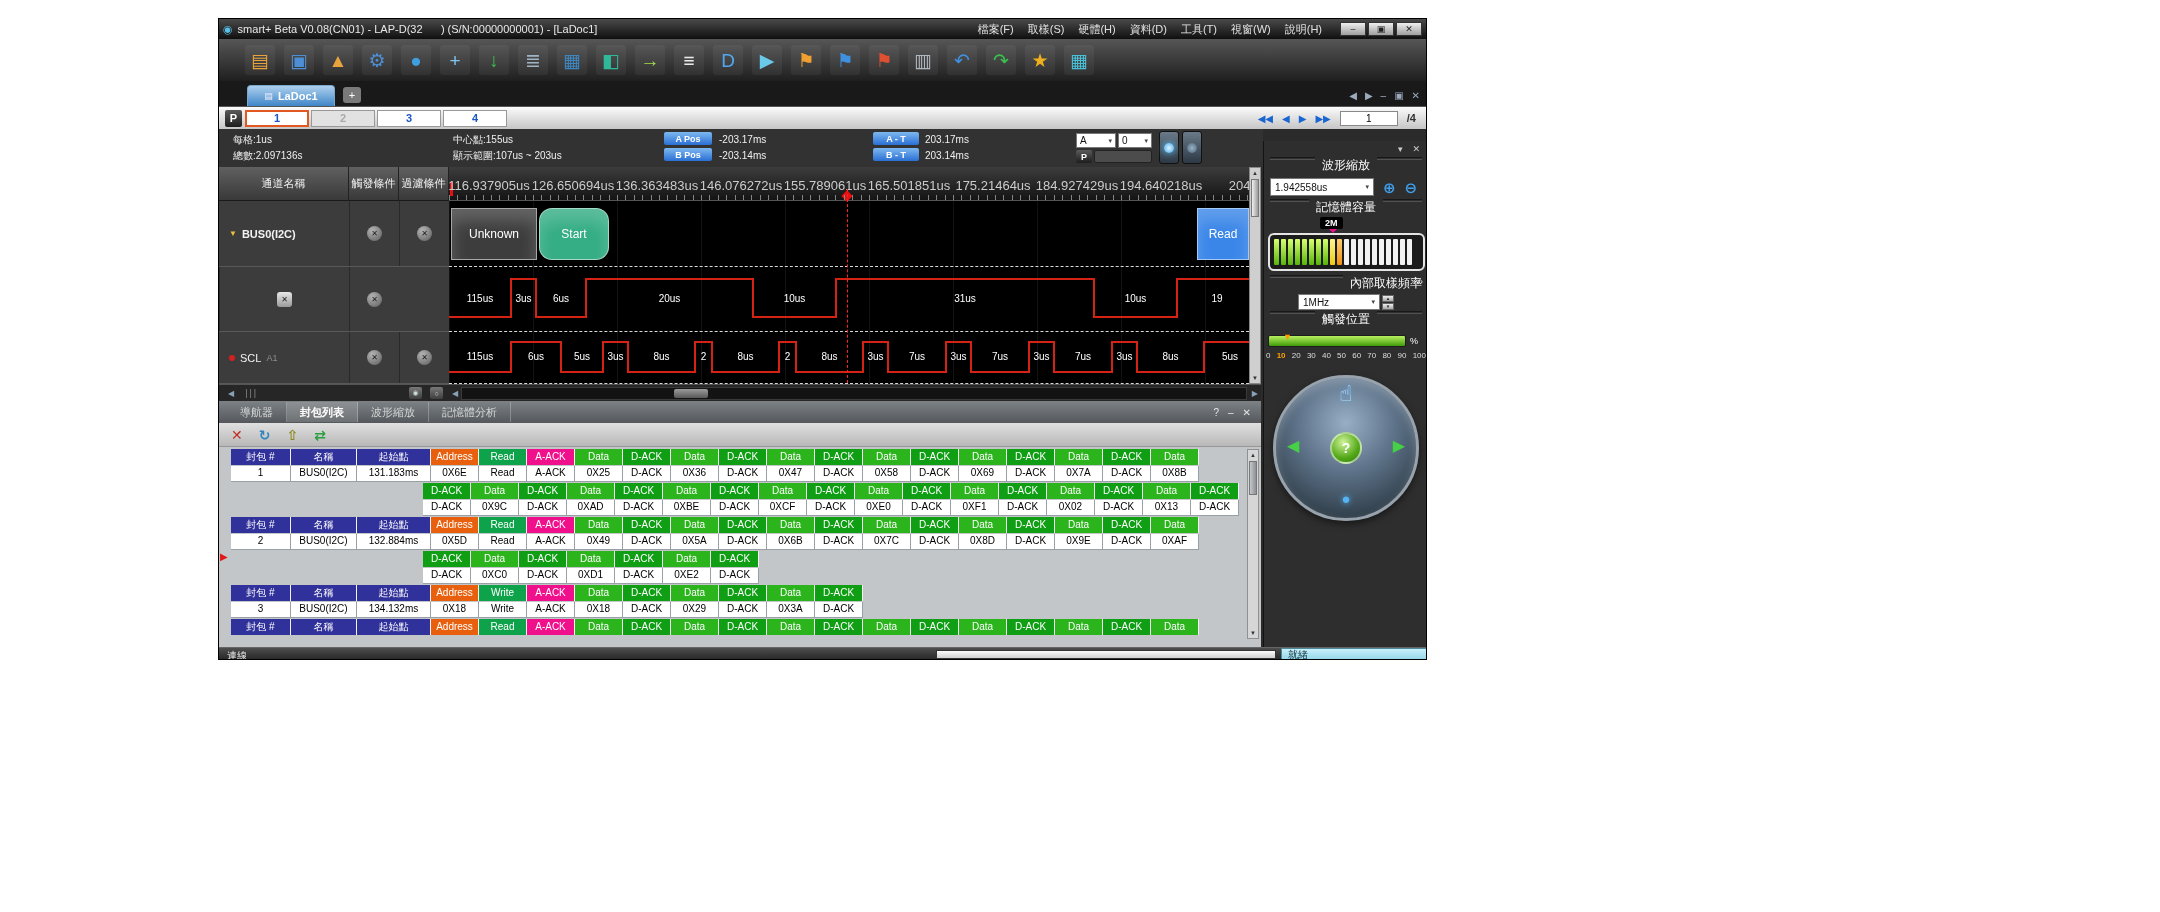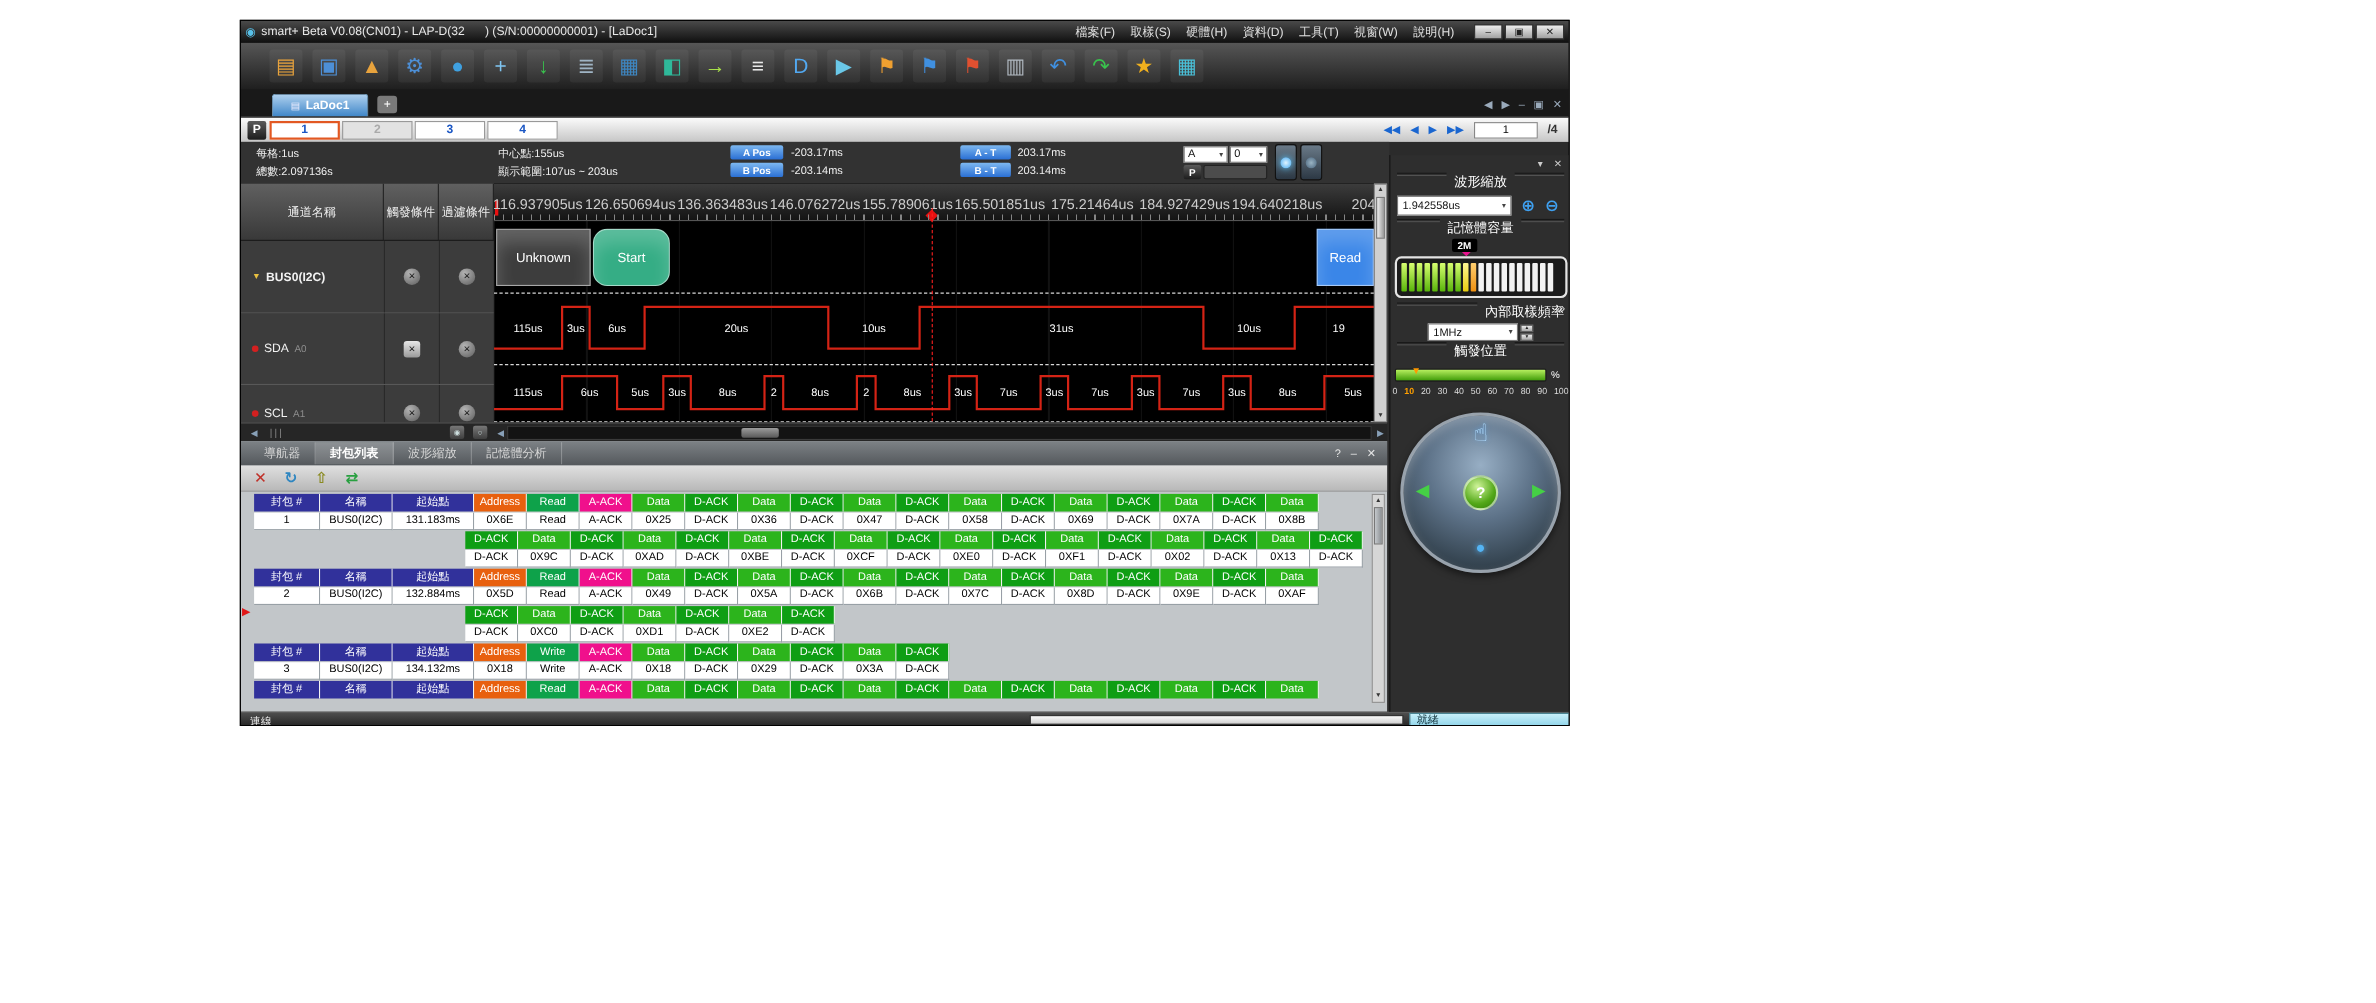--- a/index.html
+++ b/index.html
@@ -31,21 +31,21 @@
 .infobar{position:absolute;left:0;top:110px;width:1044px;height:38px;background:#323232;color:#efefef}
 .itext{position:absolute;font-size:10px;white-space:nowrap}
 .badge{position:absolute;width:48px;height:13px;background:linear-gradient(#7db8f0,#2a6fd4);border-radius:2px;color:#fff;font-size:9px;font-weight:bold;display:flex;align-items:center;justify-content:center}
 .isel{position:absolute;height:15px;background:#fff;border:1px solid #777;color:#111;font-size:10px;display:flex;align-items:center;justify-content:space-between;padding:0 3px}
 .caret{font-size:7px;color:#444}
 .ptrack{position:absolute;left:875px;top:21px;width:58px;height:13px;background:#4c4c4c;border:1px solid #222;border-radius:2px}
 .bulb{position:absolute;width:20px;height:33px;background:linear-gradient(#6a7a88,#2c3844);border:1px solid #111;border-radius:3px;display:flex;align-items:center;justify-content:center}
 .bulbg{width:10px;height:10px;border-radius:50%;background:radial-gradient(#dff4ff,#3fa8f0);box-shadow:0 0 7px #59c8ff}
 .bulb.dim .bulbg{background:radial-gradient(#9ab4c4,#47627a);box-shadow:none}
 .chpanel{position:absolute;left:0;top:148px;width:230px;height:217px;background:#2e2e2e}
-.chead{display:grid;grid-template-columns:130px 50px 50px;height:52px;background:linear-gradient(#606060,#383838)}
+.chead{display:grid;grid-template-columns:130px 50px 50px;height:34px;background:linear-gradient(#606060,#383838)}
 .chead span{border-right:1px solid #222;border-bottom:1px solid #1a1a1a;display:flex;align-items:center;justify-content:center;color:#eee}
 .chrow{display:grid;grid-template-columns:130px 50px 50px;border-bottom:1px solid #585858;background:#3c3c3c}
 .ncell{display:flex;align-items:center;gap:5px;padding-left:10px;color:#f2f2f2}
 .icell{display:flex;align-items:center;justify-content:center;border-left:1px solid #292929}
 .xicon{width:15px;height:15px;border-radius:50%;background:radial-gradient(circle at 35% 30%,#b4b4b4,#5c5c5c);color:#1d1d1d;font-size:8px;font-weight:bold;display:flex;align-items:center;justify-content:center}
 .reddot{width:6px;height:6px;border-radius:50%;background:#d42020}
 .tag{color:#8e8e8e;font-size:9px}
 .collapse{color:#e8c040;font-size:8px}
 .wavearea{position:absolute;left:230px;top:148px;width:800px;height:217px;background:#000;overflow:hidden}
 .ruler{height:34px;background:linear-gradient(#3c3c3c,#141414);position:relative;border-bottom:1px solid #555}
@@ -296,25 +296,20 @@
         <span>BUS0(I2C)</span>
       </div>
       <div class="icell">
           <span class="xicon">✕</span>
         </div>
       <div class="icell">
           <span class="xicon">✕</span>
         </div>
     </div>
     <div class="chrow" style="height:65px">
-      <div class="ncell">
-        <span class="reddot"></span>
-        <span>SDA</span>
-        <span class="tag">A0</span>
-      </div>
       <div class="icell">
           <span class="xicon" style="border-radius:3px;background:linear-gradient(#e8e8e8,#9a9a9a)">✕</span>
         </div>
       <div class="icell">
           <span class="xicon">✕</span>
         </div>
     </div>
     <div class="chrow" style="height:52px">
       <div class="ncell">
         <span class="reddot"></span>

